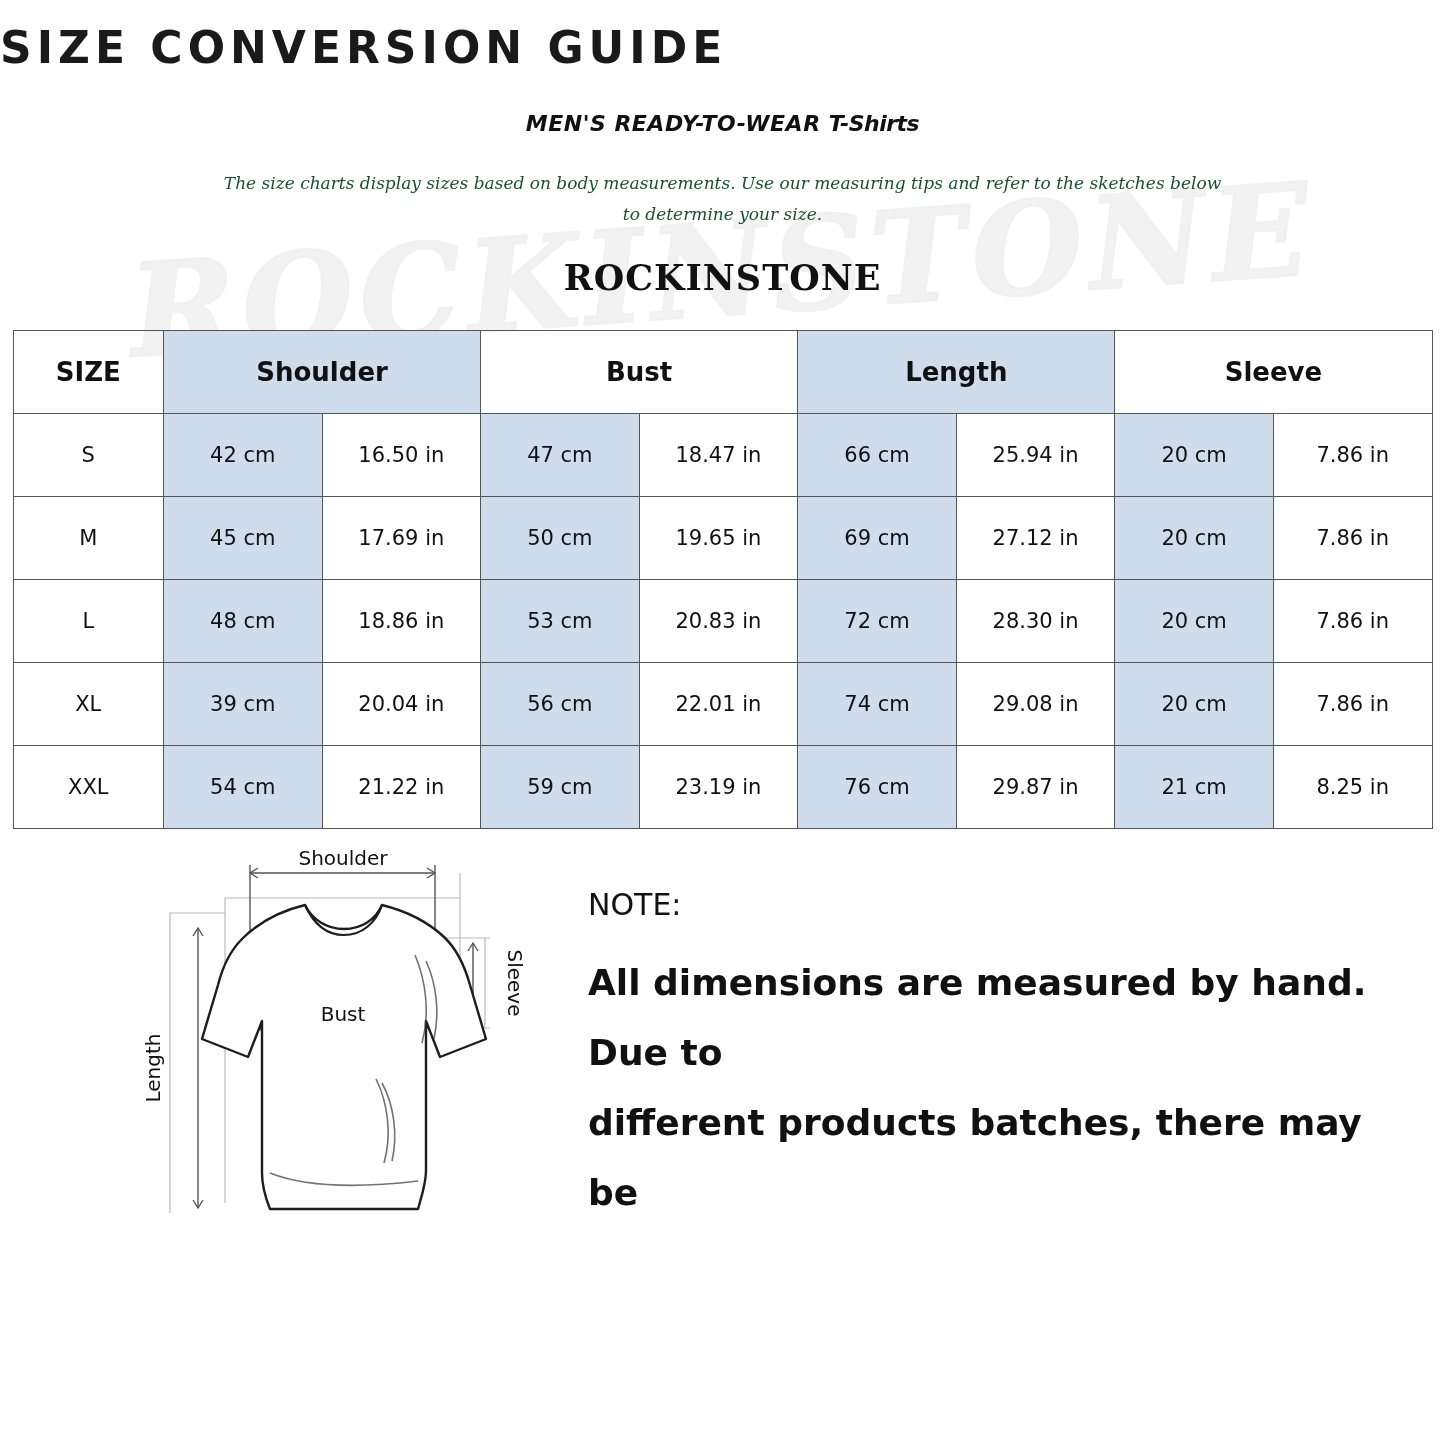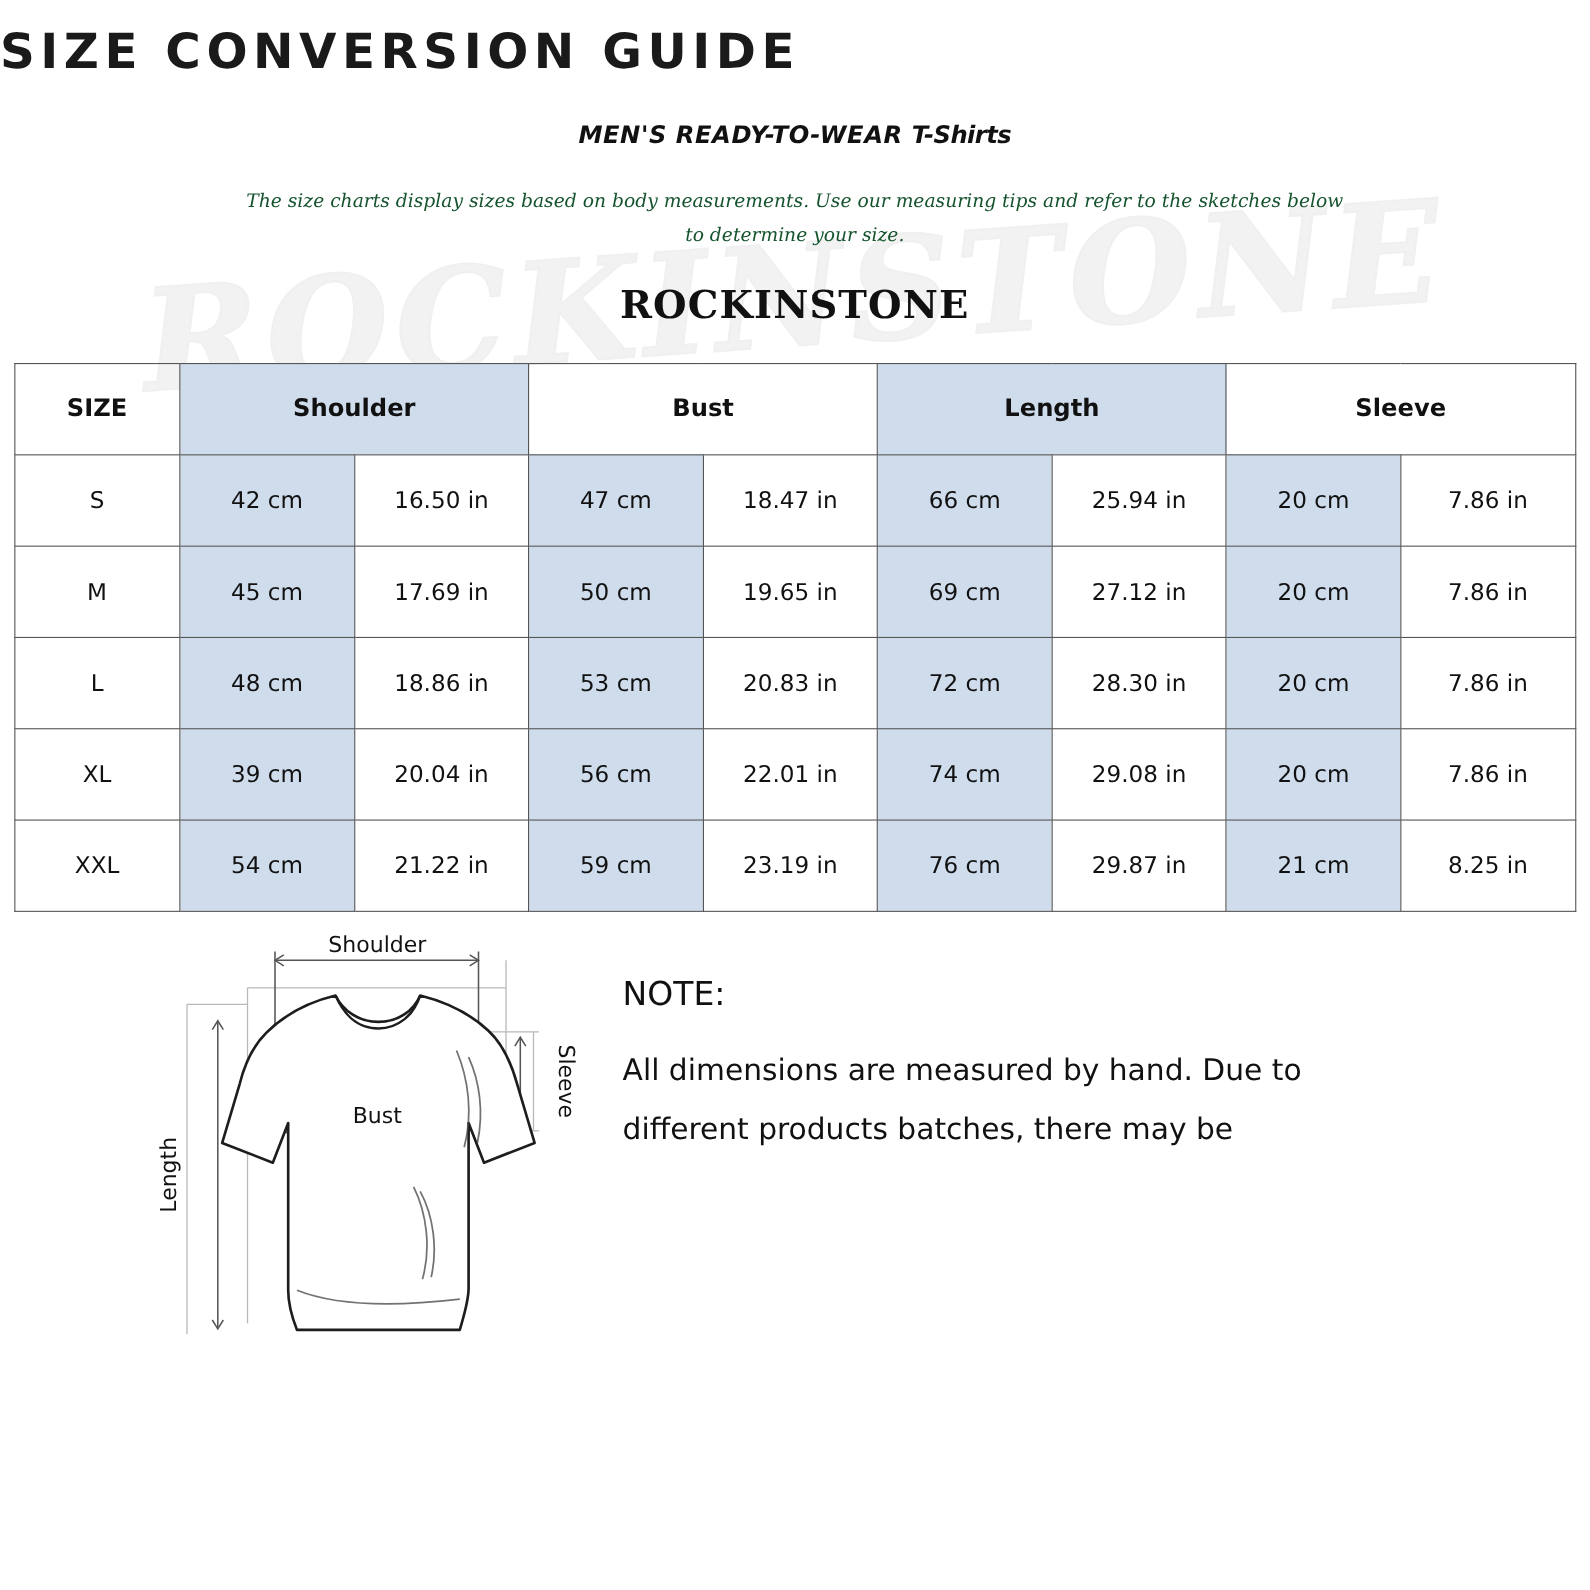--- a/index.html
+++ b/index.html
@@ -95,53 +95,53 @@
     border: 1px solid #555;
     text-align: center;
     font-size: 21px;
     font-weight: 400;
     color: #111;
     height: 82px;
     padding: 0;
   }
   table.size-table th {
     font-weight: 700;
-    font-size: 22px;
+    font-size: 26px;
   }
   .hl {
     background: #cfdcec;
   }
   .col-size { width: 150px; }
   .col-d { width: 158px; }
 
   
   .bottom {
     display: flex;
     margin: 14px 0 0 0;
     align-items: flex-start;
   }
   .sketch-wrap {
     width: 430px;
     margin-left: 130px;
     position: relative;
   }
   .note-wrap {
-    margin-left: 6px;
+    margin-left: 28px;
     width: 830px;
     padding-top: 44px;
   }
   .note-title {
     font-size: 30px;
     font-weight: 400;
     margin-bottom: 26px;
     color: #111;
   }
   .note-body {
-    font-size: 27px;
-    font-weight: 400;
+    font-size: 36px;
+    font-weight: 700;
     line-height: 1.95;
     color: #111;
   }
 </style>
 </head>
 <body>
 
 <div class="watermark">ROCKINSTONE</div>
 
 <div class="content">

